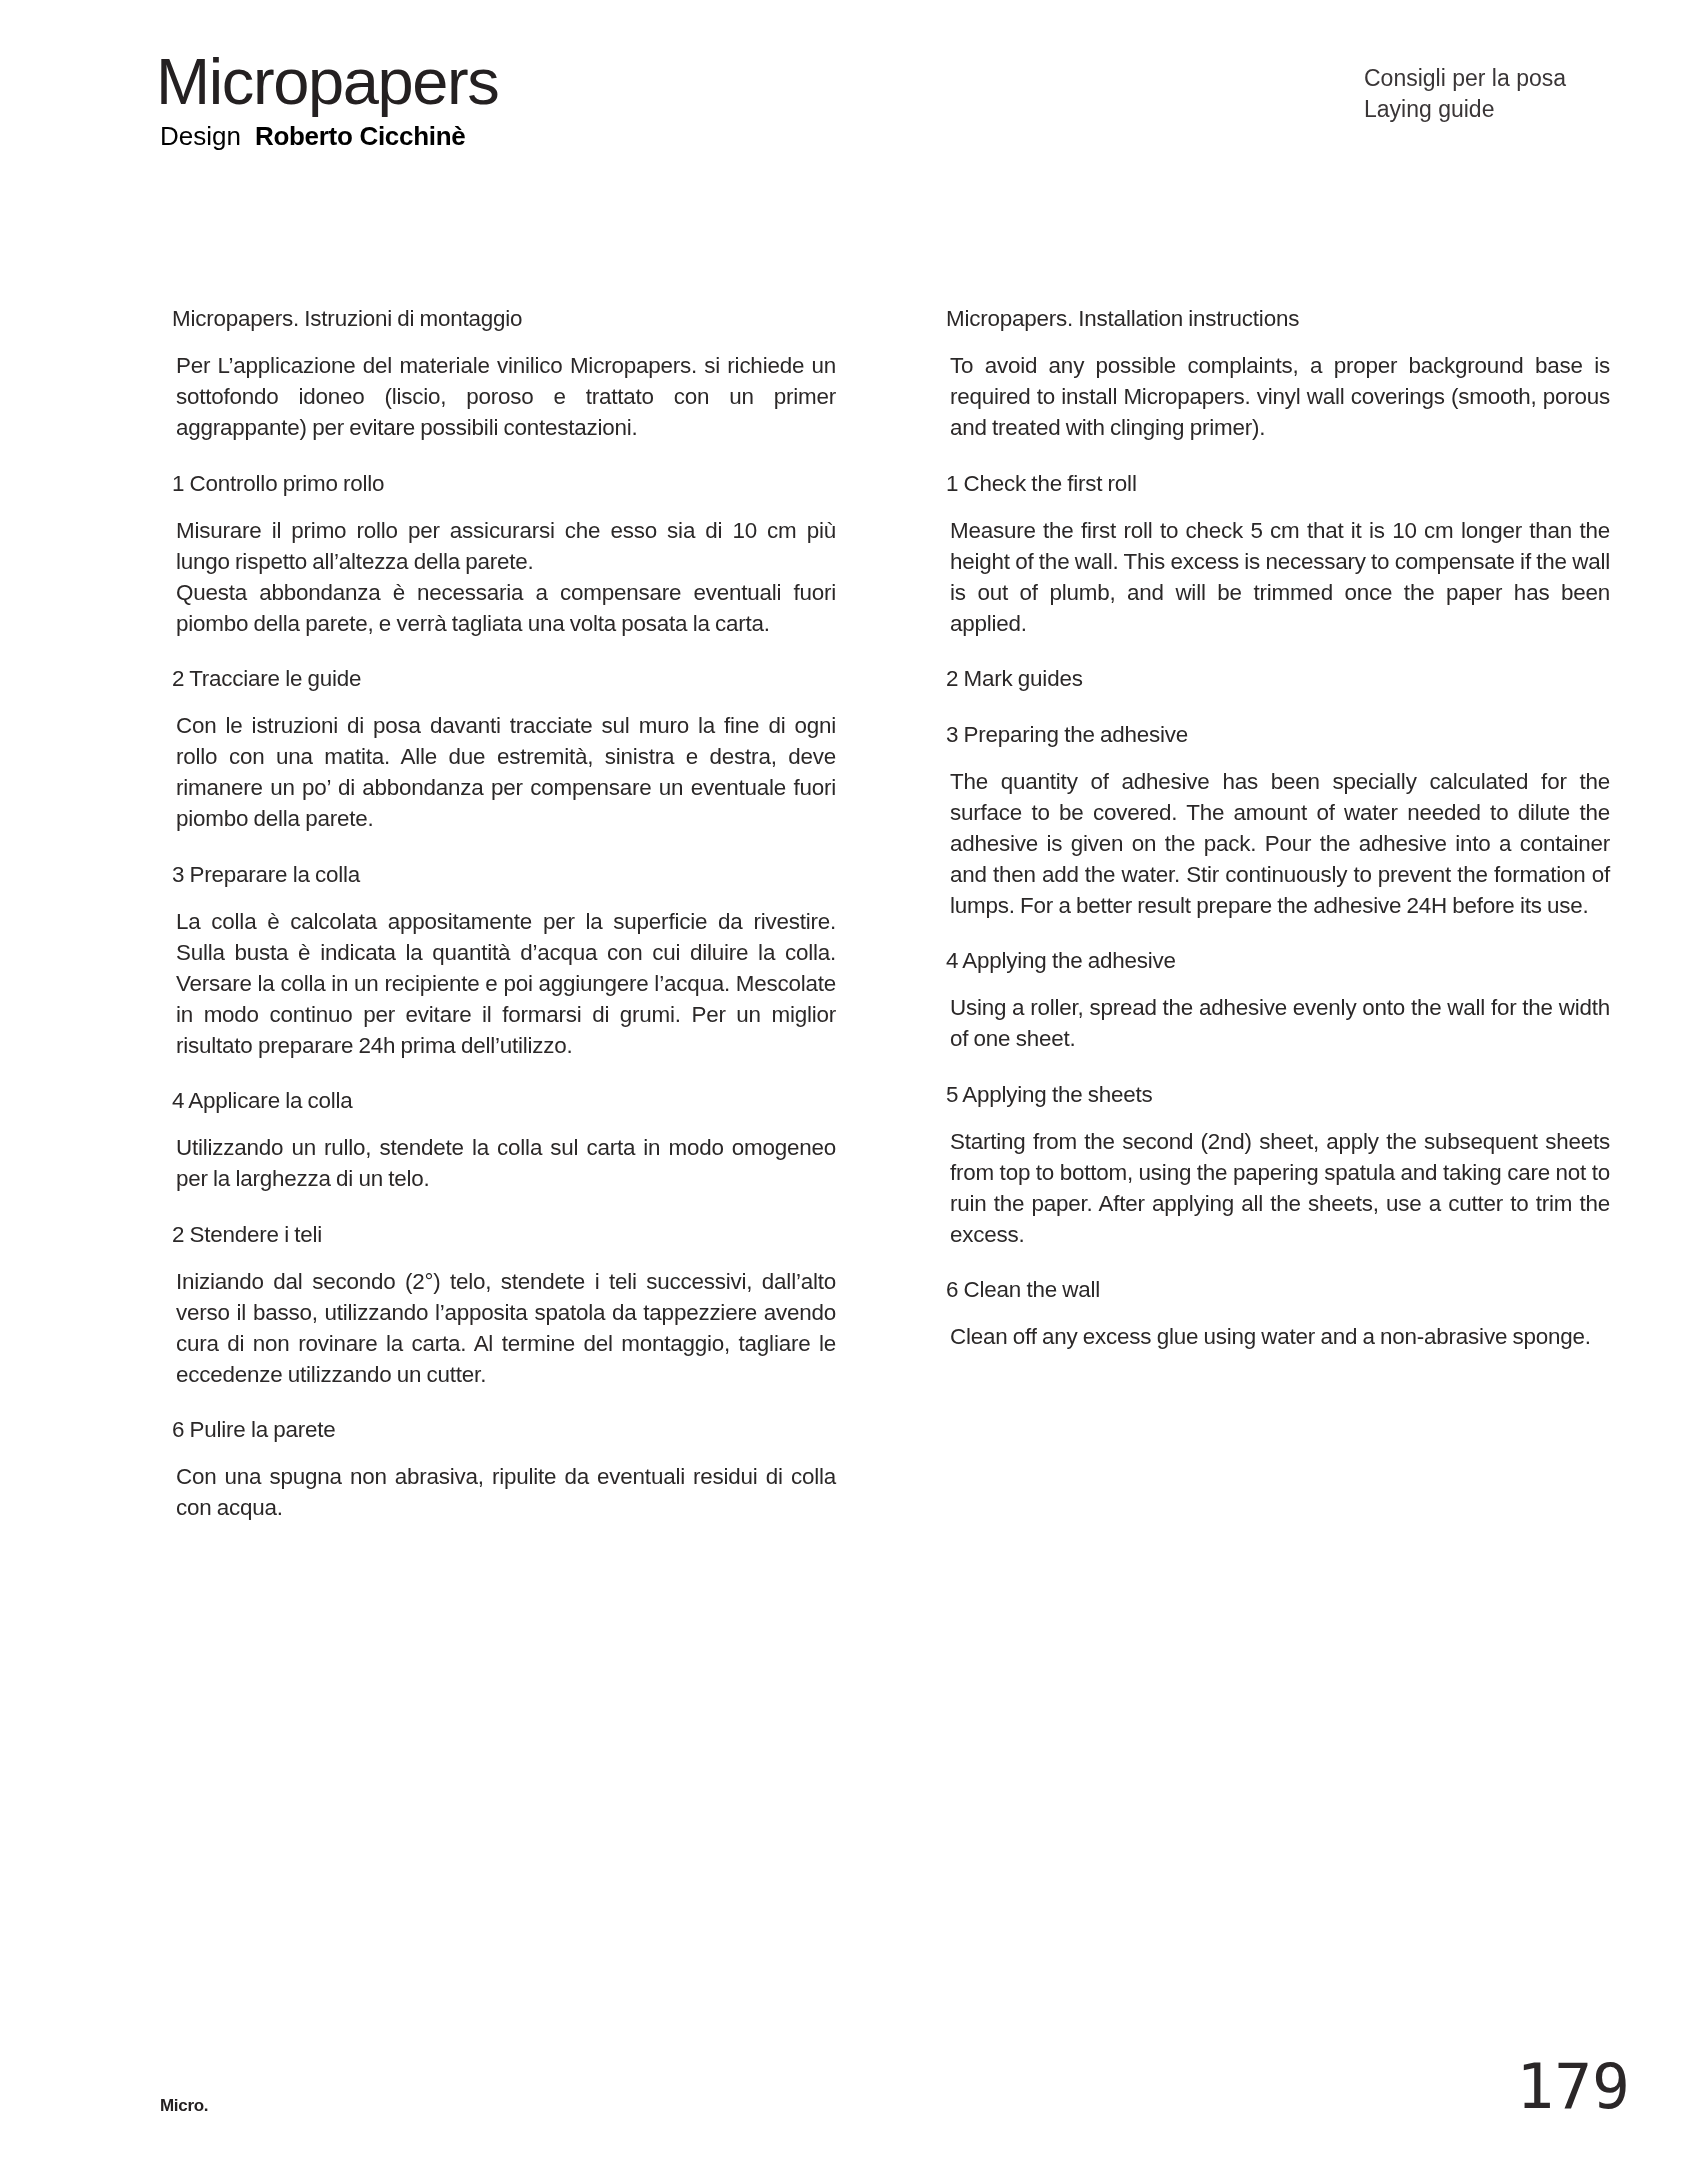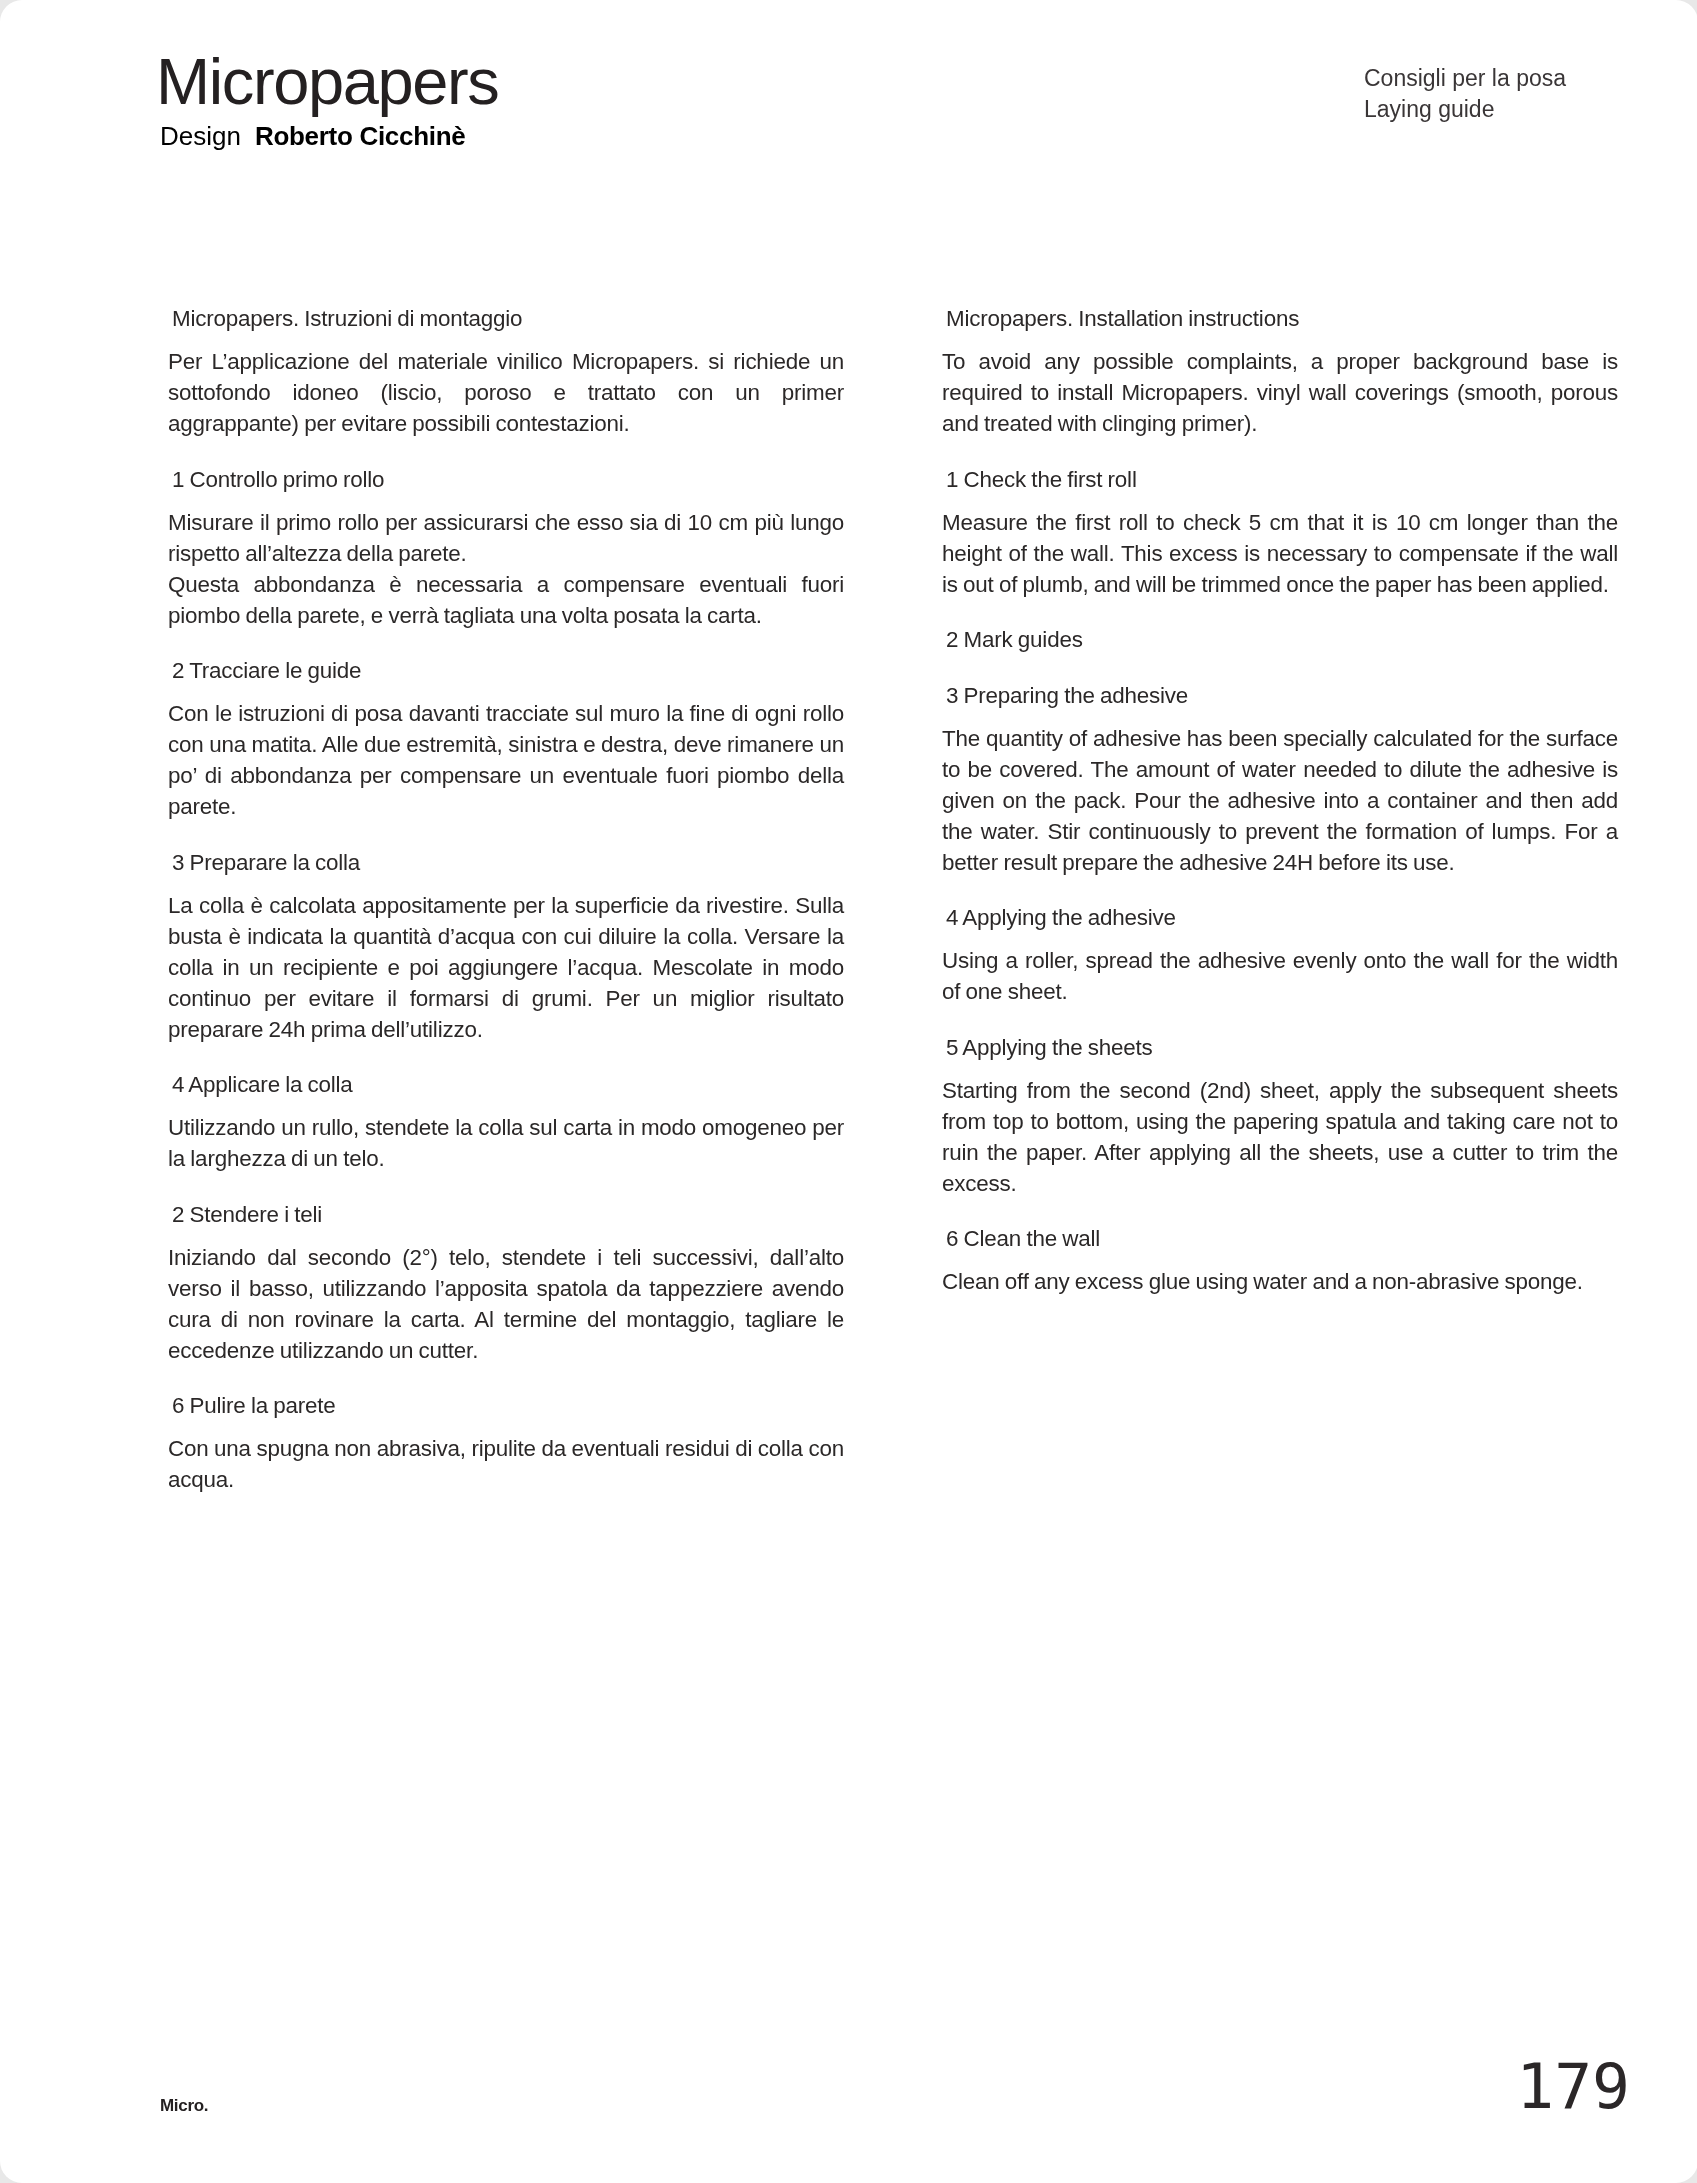--- a/index.html
+++ b/index.html
@@ -8,21 +8,20 @@
     background: #e8e8e8;
   }
   .page {
     position: relative;
     width: 1698px;
     height: 2183px;
     background: #ffffff;
     font-family: "Liberation Sans", sans-serif;
     color: #2b2828;
     overflow: hidden;
-    border-radius: 22px;
   }
 
   
   .title {
     position: absolute;
     left: 156px;
     top: 49px;
     margin: 0;
     font-size: 65px;
     font-weight: 400;
@@ -75,21 +74,21 @@
   .block + .block { margin-top: 24.5px; }
 
   .sec-title {
     margin: 12px;
     font-size: 22.4px;
     font-weight: 400;
     line-height: 31px;
     text-align: left;
   }
   .sec-body {
-    margin: 8px;
+    margin: 16px;
     white-space: pre-line;
   }
 
   
   .brand {
     position: absolute;
     left: 160px;
     top: 2096px;
     font-size: 17px;
     font-weight: 700;

